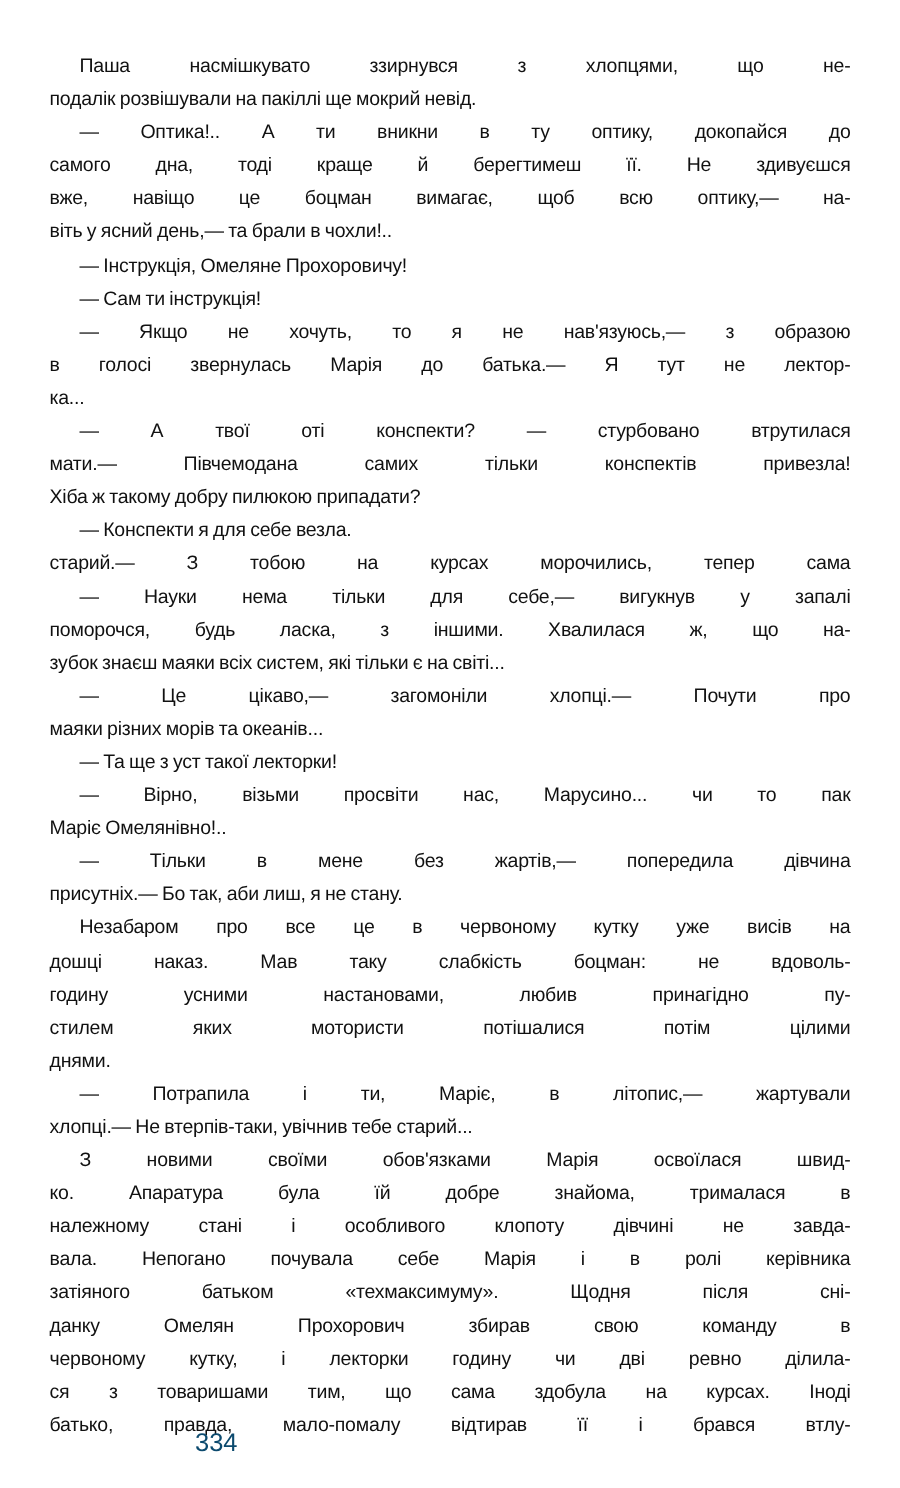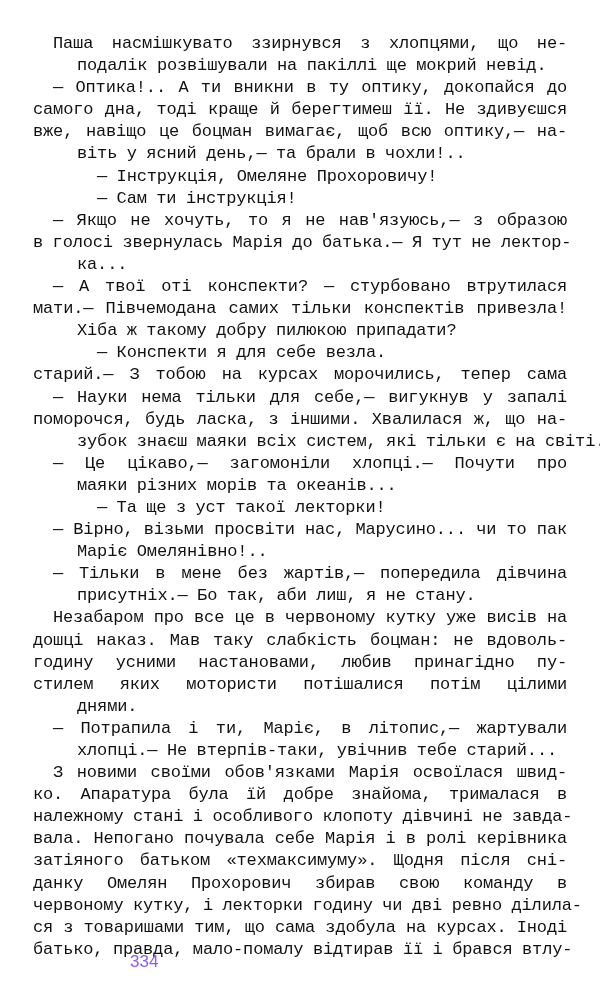--- a/index.html
+++ b/index.html
@@ -17,42 +17,41 @@
     .page {
       position: absolute;
       left: 33px;
       top: 33px;
       width: 534px;
     }
     .line {
       display: block;
       height: 22.1px;
       line-height: 22.1px;
-      font-family: Liberation Mono, monospace;
-      font-size: 17px;
+      font-family: Liberation Sans, sans-serif;
+      font-size: 13px;
       white-space: nowrap;
       text-align: justify;
       text-align-last: justify;
       letter-spacing: -0.15px;
       word-spacing: -0.5px;
     }
     .line.indent {
       padding-left: 20px;
     }
     .line.last {
       text-align-last: left;
-      margin-left: 44px;
     }
     .page-number {
       position: absolute;
       left: 130px;
       top: 952px;
       font-family: "Liberation Sans", sans-serif;
       font-size: 17px;
-      color: #8b5cf6;
+      color: #0c4a6e;
     }
   </style>
 </head>
 <body>
 
 <div class="page" id="page">
     <div class="line indent">Паша насмішкувато ззирнувся з хлопцями, що не-</div>
     <div class="line last">подалік розвішували на пакіллі ще мокрий невід.</div>
     <div class="line indent">— Оптика!.. А ти вникни в ту оптику, докопайся до</div>
     <div class="line">самого дна, тоді краще й берегтимеш її. Не здивуєшся</div>

